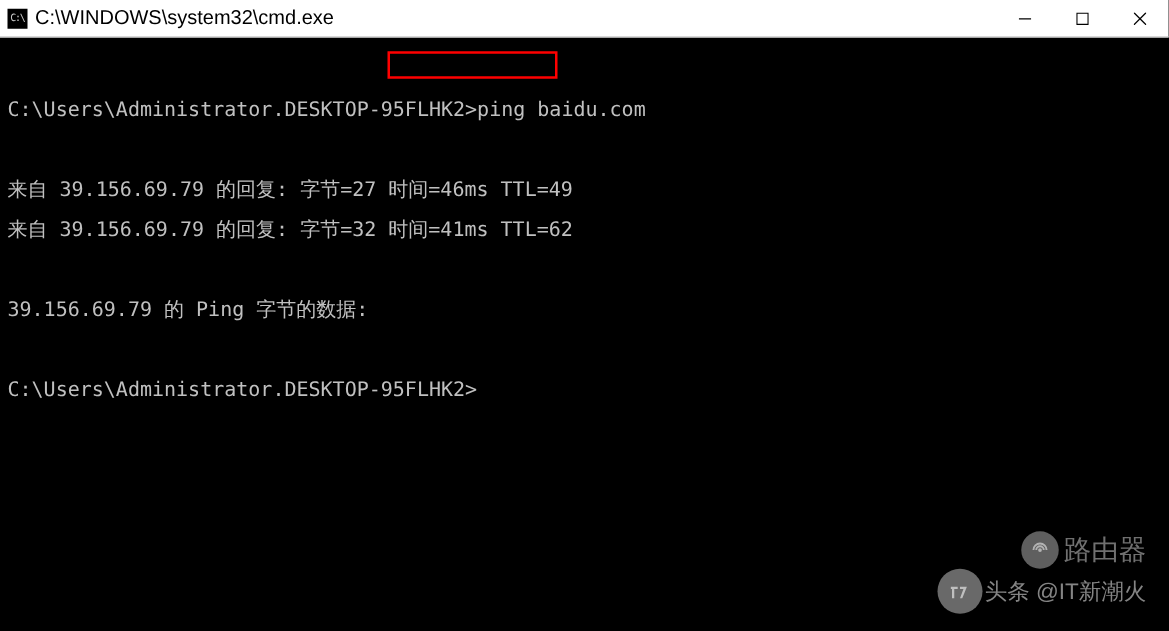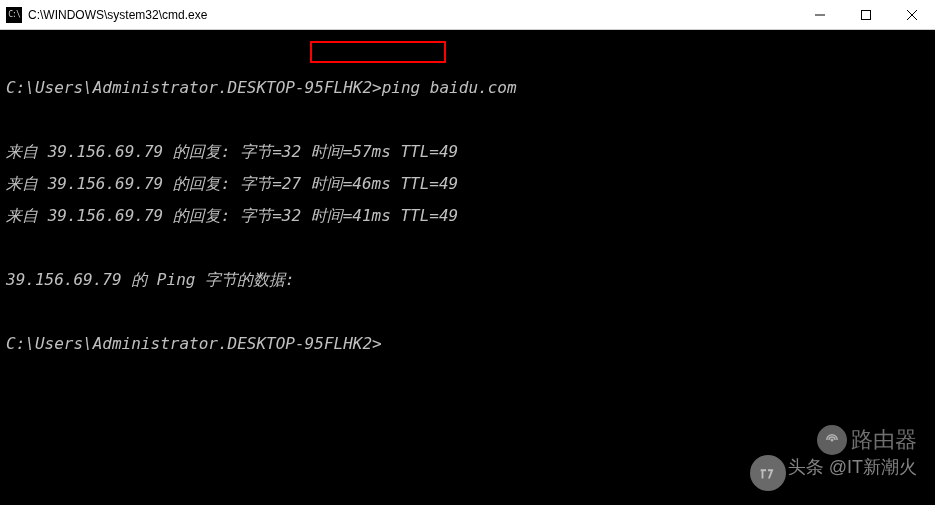--- a/index.html
+++ b/index.html
@@ -21,48 +21,49 @@
     padding-left: 6px;
   }
   .title-left { display: flex; align-items: center; gap: 6px; }
   .app-icon {
     width: 16px; height: 16px;
     background: #000;
     display: flex; align-items: center; justify-content: center;
     color: #ccc; font-size: 8px; font-family: Consolas, monospace;
     letter-spacing: -1px;
   }
-  .title-text { font-size: 12px; font-family: "Segoe UI", Tahoma, sans-serif; color: #000; }
+  .title-text { font-size: 16px; font-family: "Segoe UI", Tahoma, sans-serif; color: #000; }
   .win-controls { display: flex; }
   .win-btn {
     width: 46px; height: 30px;
     display: flex; align-items: center; justify-content: center;
     font-family: "Segoe UI", sans-serif;
     cursor: pointer;
   }
   .win-btn svg { stroke: #000; }
   .term {
     padding: 2px 6px;
     font-size: 16px;
     line-height: 16px;
     color: #c0c0c0;
     white-space: pre;
     letter-spacing: 0;
   }
-  .line { min-height: 16px; font-style: italic; }
+  .line { min-height: 16px; }
   .highlight-box {
     position: absolute;
     border: 2px solid #ff0000;
     pointer-events: none;
   }
   .watermark {
     position: absolute;
     right: 18px;
     bottom: 14px;
     display: flex;
+    align-items: center;
     gap: 2px;
     color: #b0b0b0;
     opacity: 0.75;
     font-family: "Microsoft YaHei", sans-serif;
     font-size: 18px;
   }
   .wm-circle {
     width: 36px; height: 36px; border-radius: 50%;
     background: #8c8c8c;
     display:flex;align-items:center;justify-content:center;
@@ -104,23 +105,22 @@
           <line x1="10" y1="0" x2="0" y2="10" stroke-width="1"></line>
         </svg>
     </div>
   </div>
 </div>
 
 <div class="term">
 <div class="line"> </div>
 <div class="line"><span>C:\Users\Administrator.DESKTOP-95FLHK2&gt;</span><span>ping baidu.com</span></div>
 <div class="line"> </div>
-<div class="line">来自 39.156.69.79 的回复: 字节=32 时间=57ms TTL=49</div>
 <div class="line">来自 39.156.69.79 的回复: 字节=27 时间=46ms TTL=49</div>
-<div class="line">来自 39.156.69.79 的回复: 字节=32 时间=41ms TTL=49</div>
+<div class="line">来自 39.156.69.79 的回复: 字节=32 时间=41ms TTL=62</div>
 <div class="line"> </div>
 <div class="line">39.156.69.79 的 Ping 字节的数据:</div>
 <div class="line"> </div>
 <div class="line">C:\Users\Administrator.DESKTOP-95FLHK2&gt;</div>
 </div>
 
 <div class="highlight-box" style="left:310px;top:41px;width:136px;height:22px;"></div>
 
 <div class="wm-router">
   <span class="icon">

